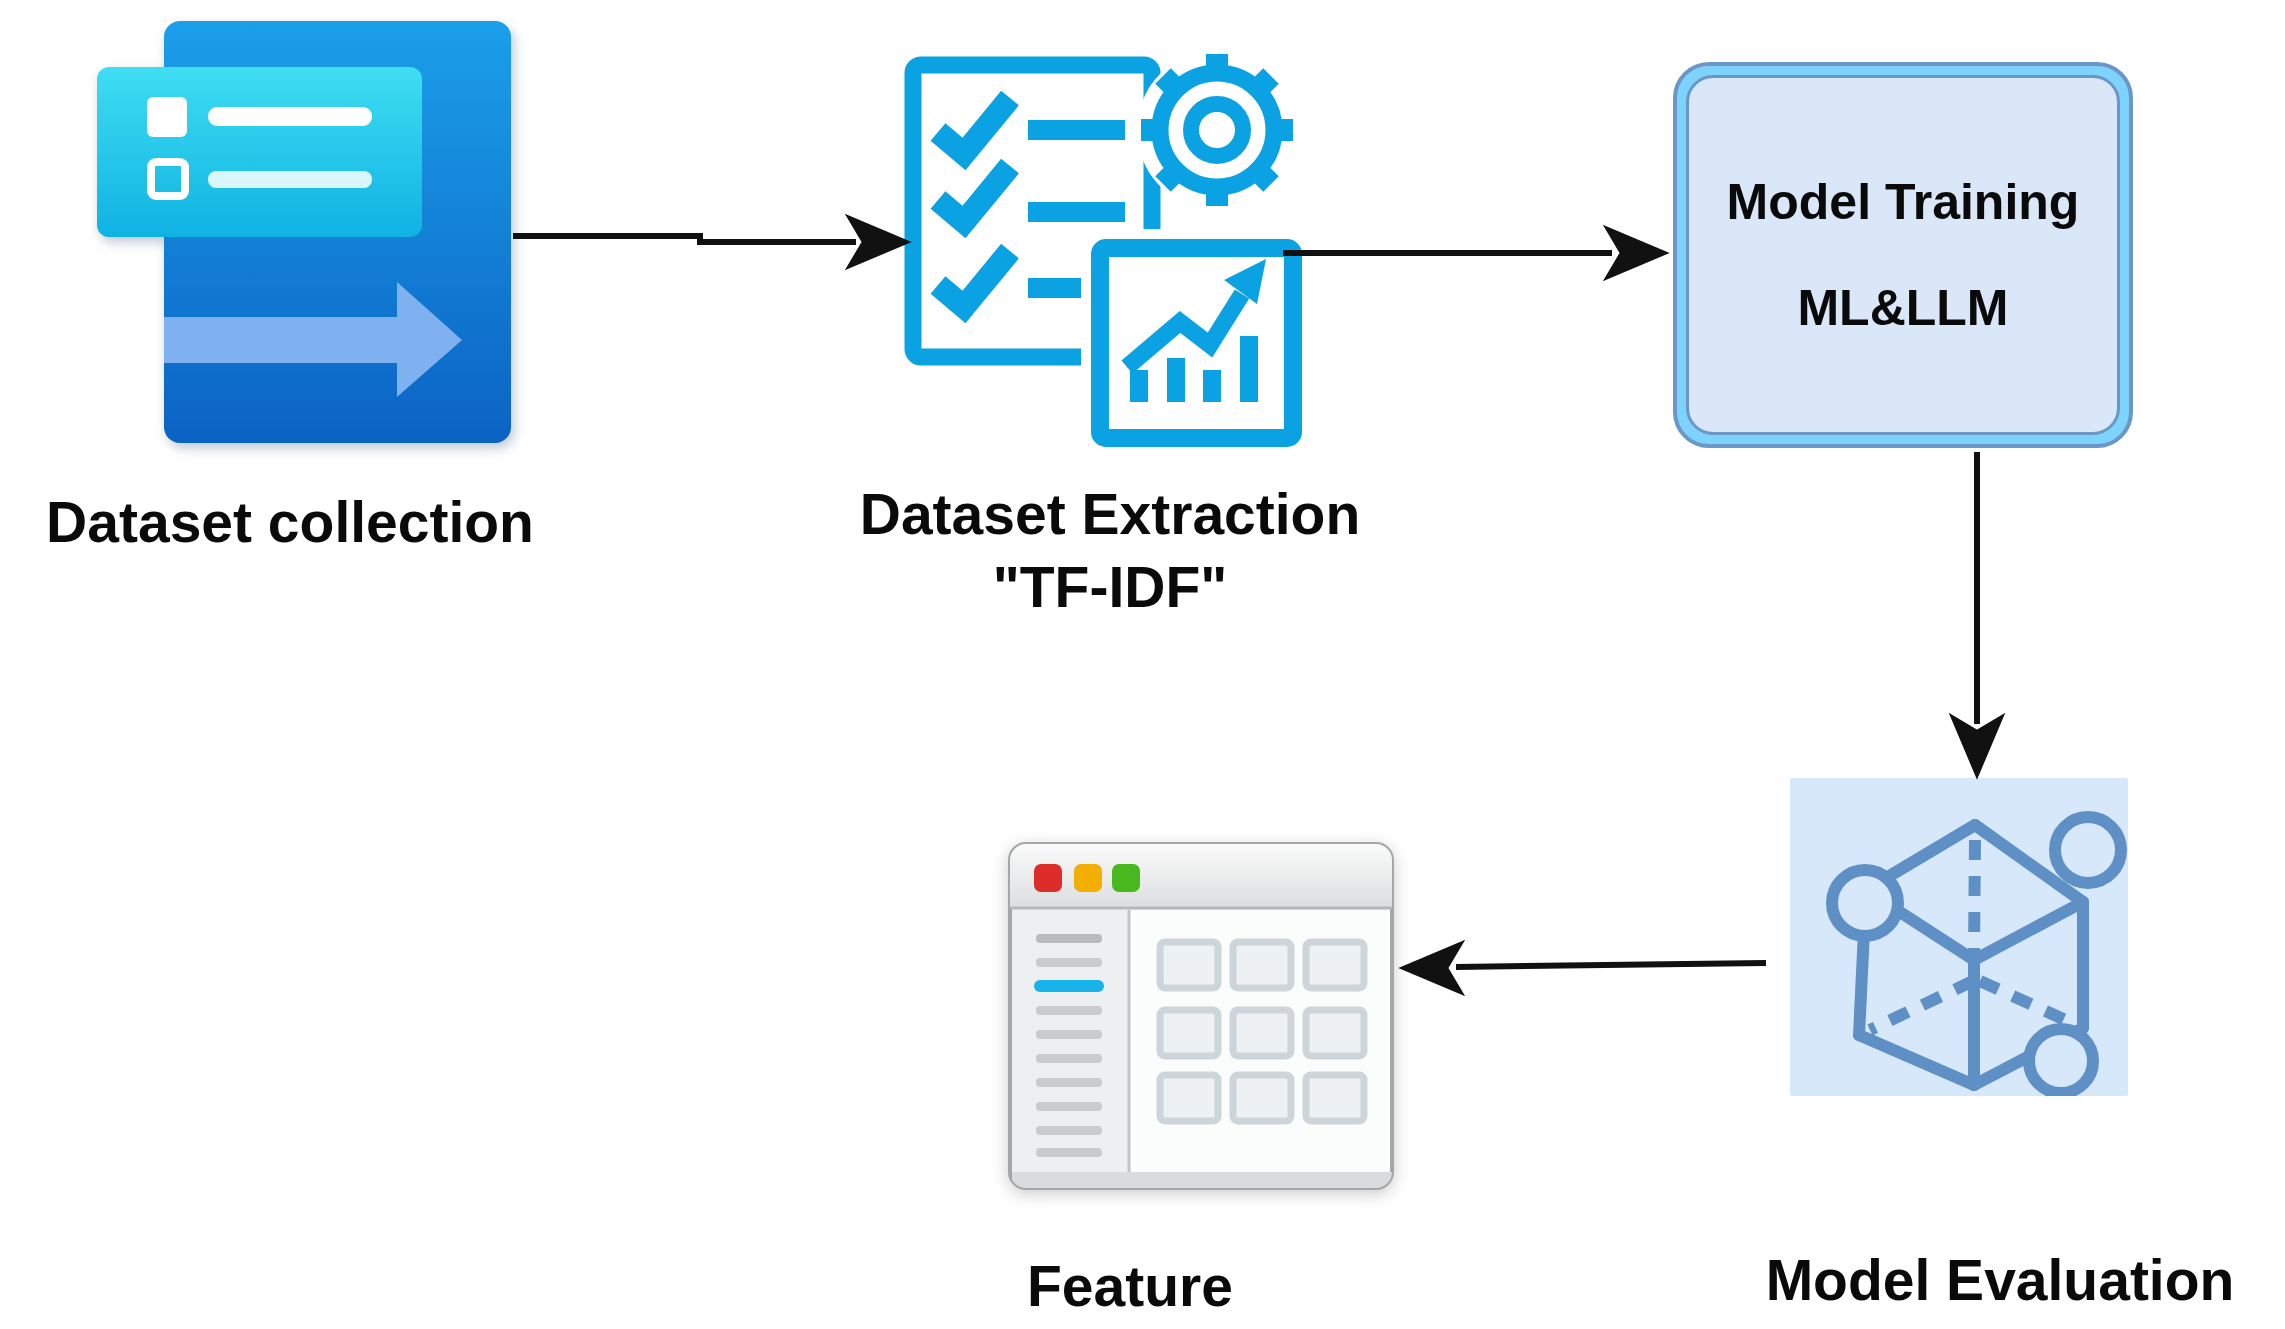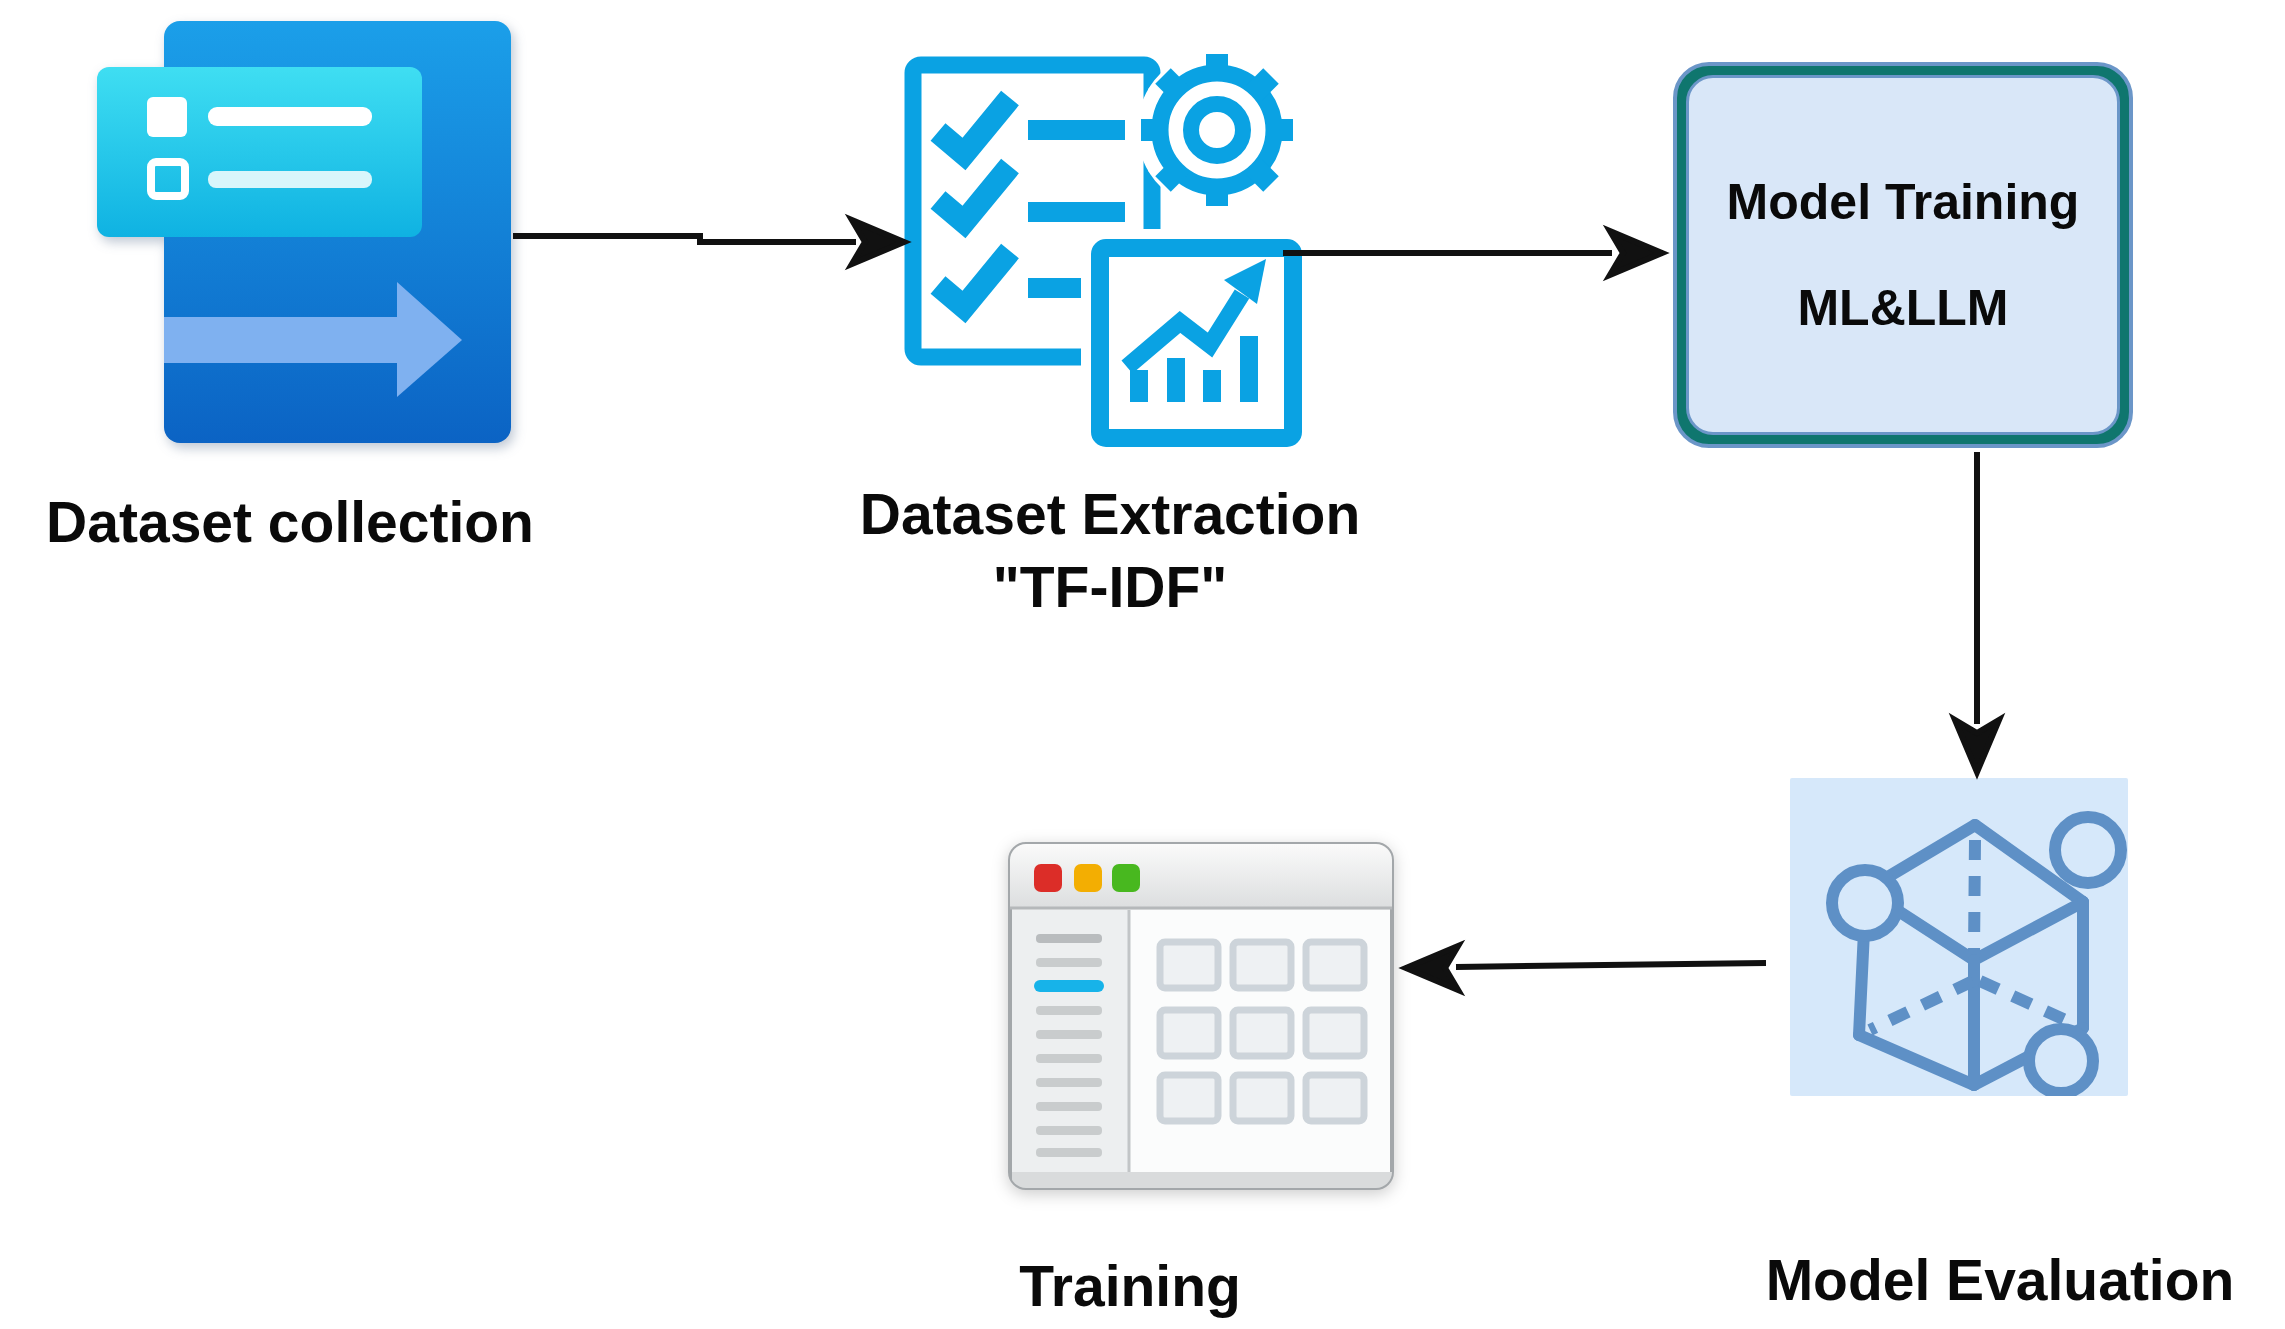--- a/index.html
+++ b/index.html
@@ -10,21 +10,21 @@
   .abs{position:absolute;}
   .diagram-label{
     position:absolute;text-align:center;font-weight:bold;
     font-size:57px;line-height:1.28;color:#0a0a0a;letter-spacing:0;
   }
   .icon-shadow{filter:drop-shadow(3px 5px 6px rgba(40,70,110,.30));}
   .win-shadow{filter:drop-shadow(0 4px 8px rgba(0,0,0,.20));}
   .training-box{
     position:absolute;left:1673px;top:62px;width:460px;height:386px;
     box-sizing:border-box;border:4px solid #6b96c8;border-radius:36px;
-    background:#0f766e;padding:9px;
+    background:#7dd3fc;padding:9px;
   }
   .training-box-inner{
     box-sizing:border-box;width:100%;height:100%;
     border:3px solid #6b96c8;border-radius:27px;background:#d9e7f8;
     display:flex;flex-direction:column;align-items:center;justify-content:center;gap:56px;
   }
   .training-title,.training-subtitle{
     font-weight:bold;font-size:50px;color:#0a0a0a;line-height:1;
   }
   .eval-box{
@@ -206,21 +206,21 @@
           <rect x="298" y="100" width="58" height="46" rx="5"></rect>
         <rect x="152" y="168" width="58" height="46" rx="5"></rect>
           <rect x="225" y="168" width="58" height="46" rx="5"></rect>
           <rect x="298" y="168" width="58" height="46" rx="5"></rect>
         <rect x="152" y="233" width="58" height="46" rx="5"></rect>
           <rect x="225" y="233" width="58" height="46" rx="5"></rect>
           <rect x="298" y="233" width="58" height="46" rx="5"></rect>
       </g>
     </svg>
   </div>
-  <div class="diagram-label" style="left:930px;top:1250px;width:400px;">Training</div>
+  <div class="diagram-label" style="left:930px;top:1250px;width:400px;">Feature</div>
 
   <svg class="abs" style="left:0;top:0;pointer-events:none;" width="2285" height="1329" viewBox="0 0 2285 1329">
     <g stroke="#111111" stroke-width="6" fill="#111111">
       <g>
         <path d="M513,236 L700,236 L700,242 L856,242" fill="none"></path>
         <polygon points="904,242 852,220 865,242 852,264"></polygon>
       </g>
       <g>
         <path d="M1283,253 L1612,253" fill="none"></path>
         <polygon points="1662,253 1610,231 1623,253 1610,275"></polygon>

